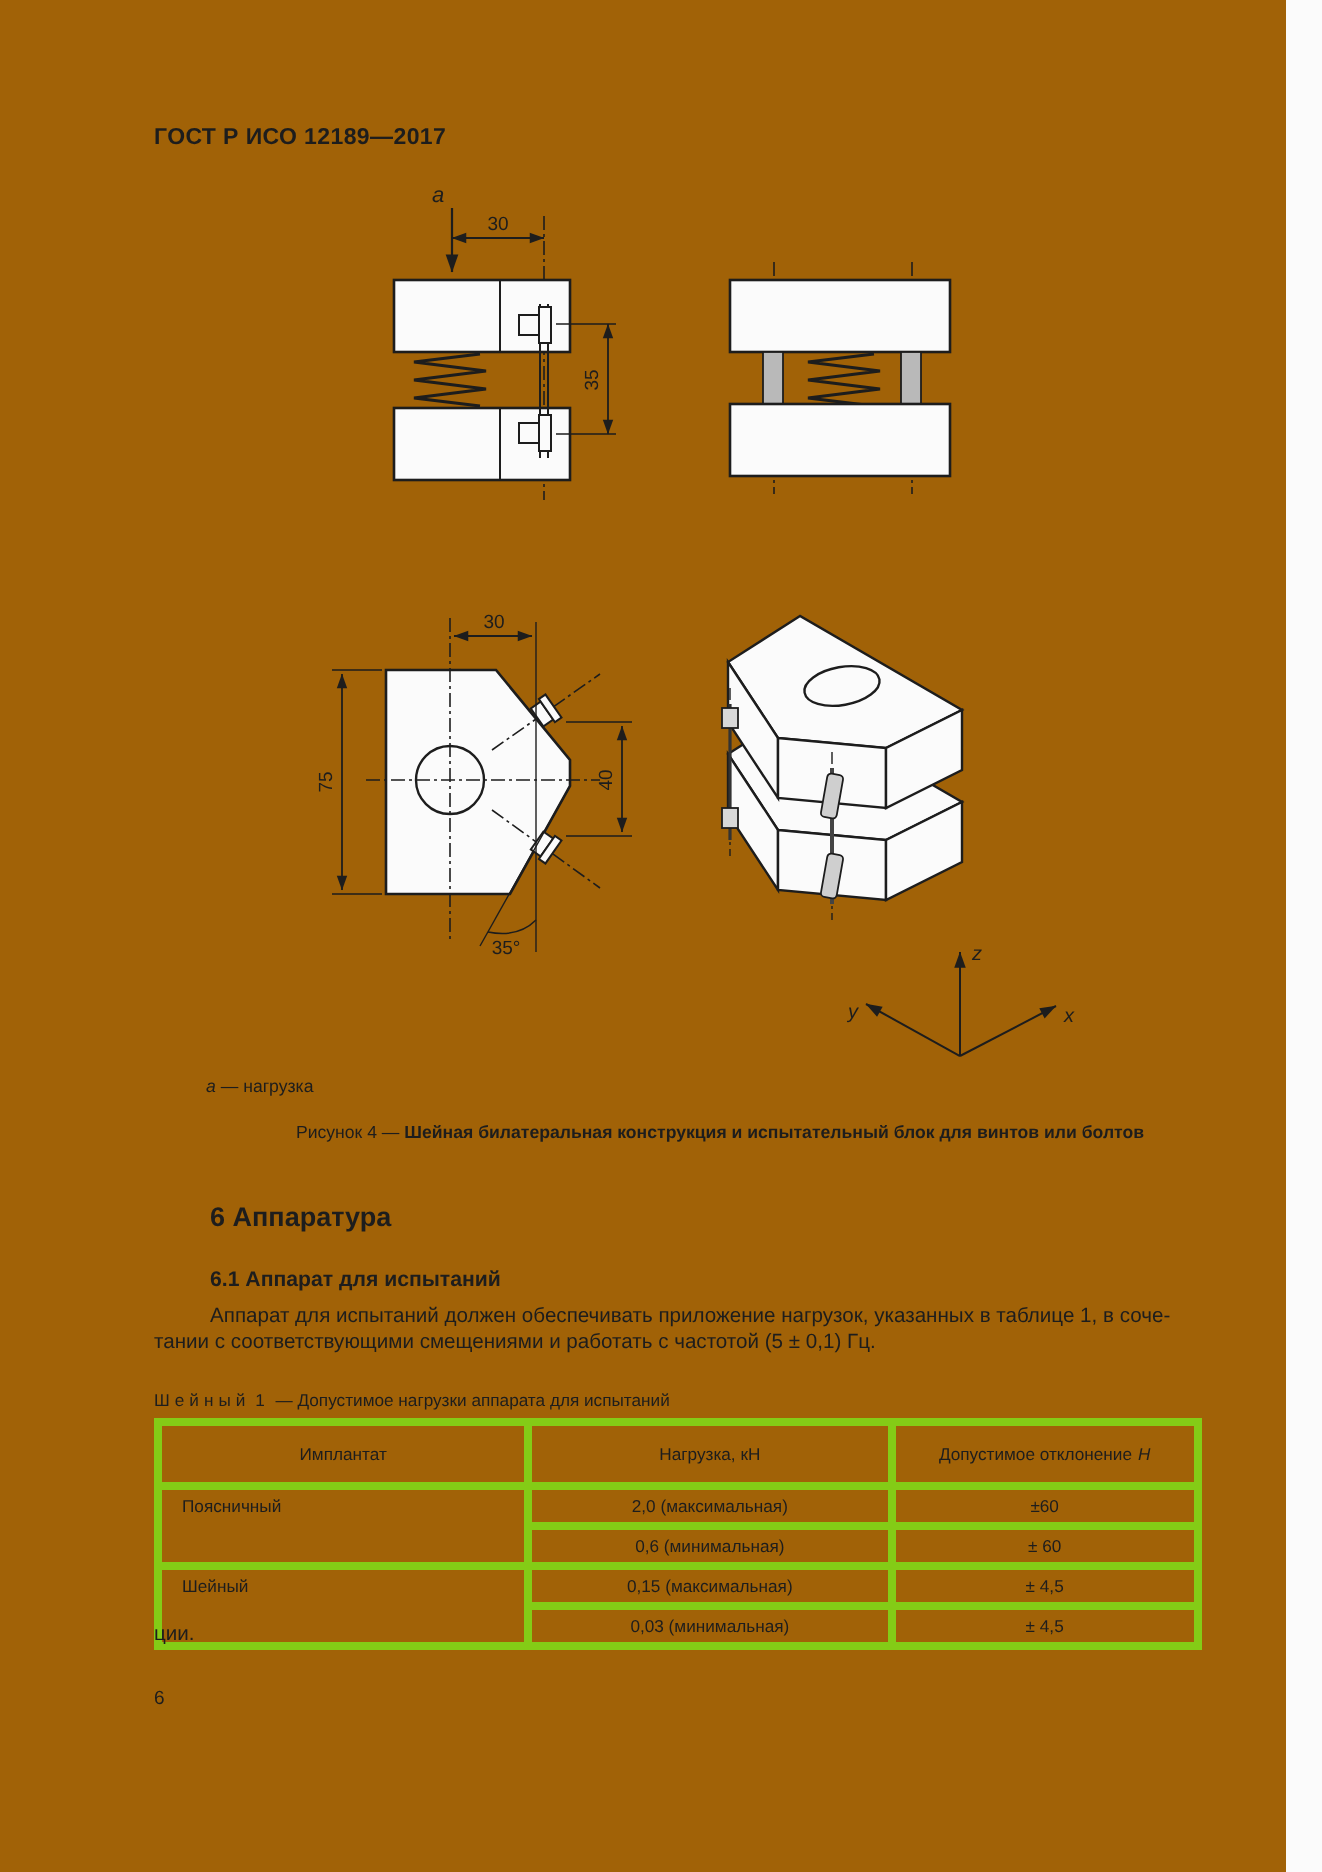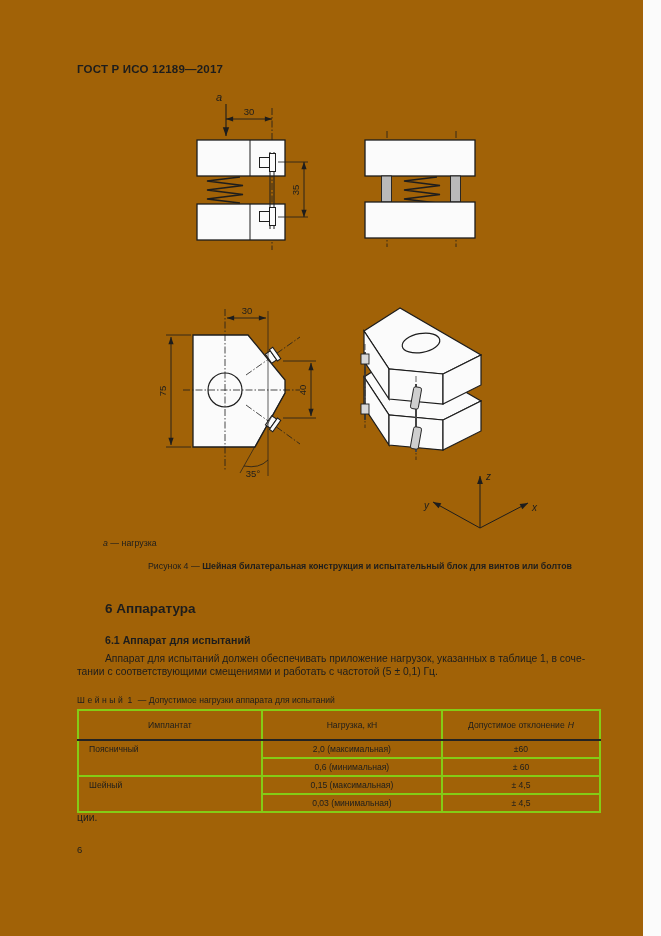--- a/index.html
+++ b/index.html
@@ -15,21 +15,21 @@
   .fig-caption .t{font-weight:bold;}
   .h1{left:105px;top:601px;font-size:13.5px;font-weight:bold;}
   .h2{left:105px;top:634px;font-size:10.6px;font-weight:bold;}
   .para{left:77px;top:652px;width:540px;font-size:10.3px;line-height:13px;white-space:nowrap;}
   .para .ind{padding-left:28px;}
   .tbl-title{left:77px;top:695px;font-size:8.6px;white-space:nowrap;}
   .tbl-title .ls{letter-spacing:2.5px;}
   .tbl-title .dash{margin-left:3px;}
   table.gost{left:77px;top:709px;position:absolute;width:524px;border-collapse:collapse;font-size:8.6px;table-layout:fixed;}
   table.gost{border:1.5px solid #232323;}
-  table.gost th,table.gost td{border:2px solid #84cc16;padding:0 4px;height:16px;}
+  table.gost th,table.gost td{border:4px solid #84cc16;padding:0 4px;height:16px;}
   table.gost thead th{height:28px;font-weight:normal;text-align:center;vertical-align:middle;border-bottom:2px solid #232323;}
   table.gost td{text-align:center;vertical-align:middle;}
   table.gost td.impl{text-align:left;padding-left:10px;vertical-align:top;padding-top:3px;}
   table.gost .sym{font-style:italic;margin-left:3px;}
   .para2{left:77px;top:811px;width:540px;font-size:10.3px;line-height:13px;white-space:nowrap;}
   .para2 .ind{padding-left:28px;}
   .page-num{left:77px;top:844px;font-size:9.5px;}
 </style>
 </head>
 <body>

